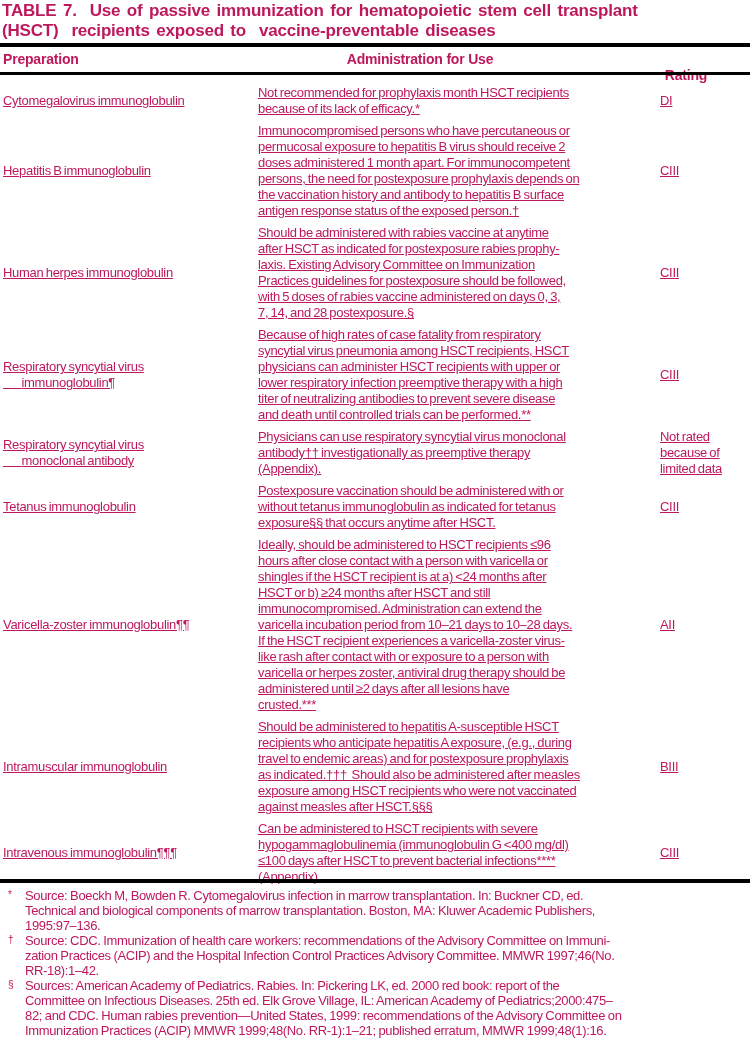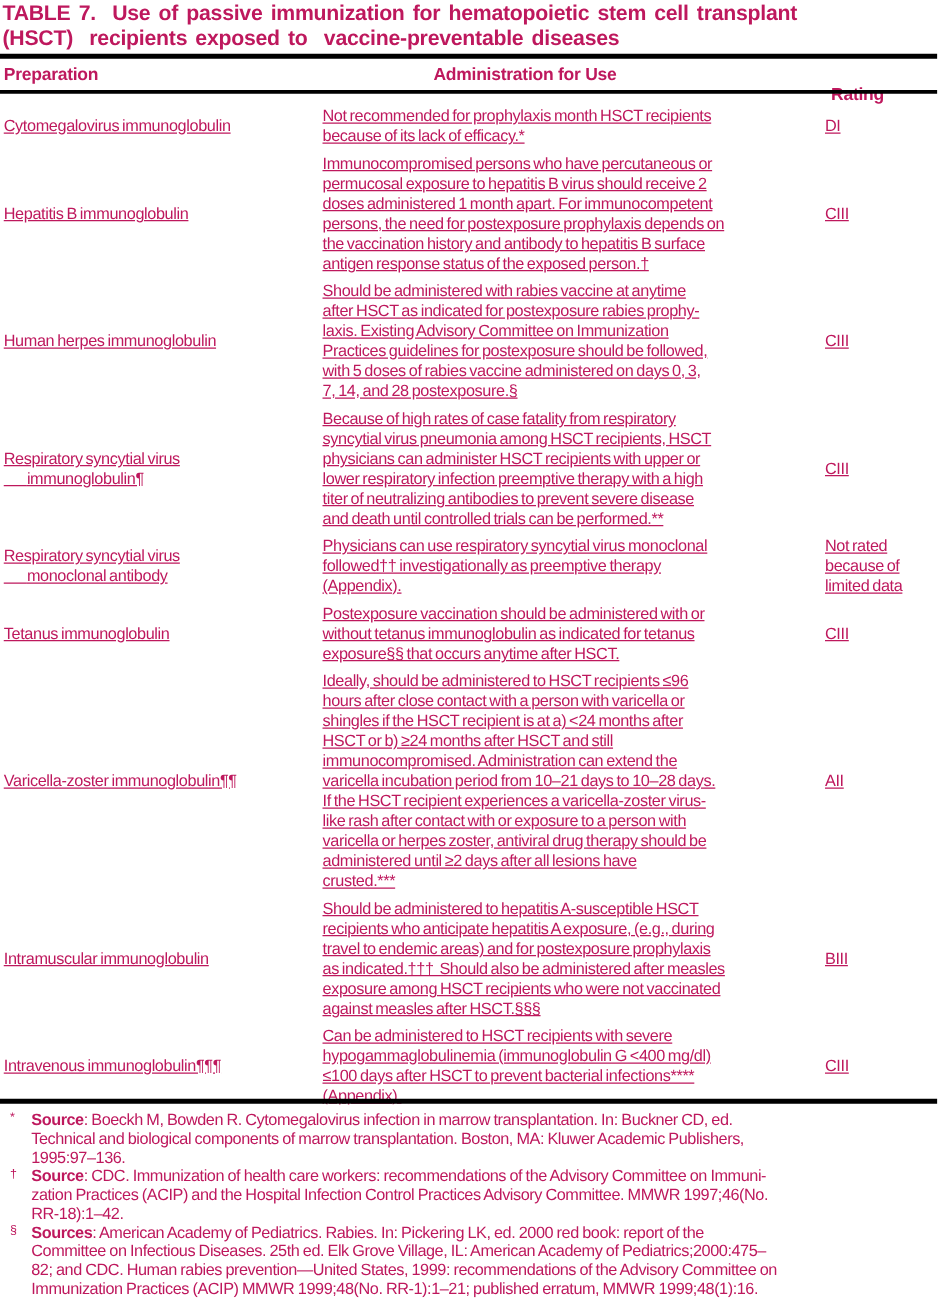--- a/index.html
+++ b/index.html
@@ -30,21 +30,21 @@
   .c-prep   { width:255px; flex:none; padding-left:3px;  white-space:pre-wrap; }
   .c-rec    { width:396px; flex:none; white-space:pre-wrap; }
   .c-rating { width:90px;  flex:none; padding-left:6px;  white-space:pre-wrap; }
   .footnotes {
     position:absolute; top:888px; left:8px; width:740px;
     font-size:13px; line-height:15px; letter-spacing:-0.35px; word-spacing:-0.5px;
   }
   .fn { display:flex; align-items:flex-start; }
   .fn-marker { flex:none; width:17px; font-size:10px; position:relative; top:-1px; }
   .fn-content { flex:1; }
-  .fn-label { font-weight:bold; }
+  .fn-label { font-weight:normal; }
   .fn-text { white-space:pre-wrap;margin-top:16px; }
 </style>
 </head>
 <body>
 
 <div class="page">
 
   <div class="title">TABLE 7.  Use of passive immunization for hematopoietic stem cell transplant
 (HSCT)  recipients exposed to  vaccine-preventable diseases</div>
 
@@ -93,21 +93,21 @@
 physicians can administer HSCT recipients with upper or
 lower respiratory infection preemptive therapy with a high
 titer of neutralizing antibodies to prevent severe disease
 and death until controlled trials can be performed.**</div>
       <div class="c-rating">CIII</div>
     </div>
     <div class="trow">
       <div class="c-prep">Respiratory syncytial virus
         monoclonal antibody</div>
       <div class="c-rec">Physicians can use respiratory syncytial virus monoclonal
-followed†† investigationally as preemptive therapy
+antibody†† investigationally as preemptive therapy
 (Appendix).</div>
       <div class="c-rating">Not rated
 because of
 limited data</div>
     </div>
     <div class="trow">
       <div class="c-prep">Tetanus immunoglobulin</div>
       <div class="c-rec">Postexposure vaccination should be administered with or
 without tetanus immunoglobulin as indicated for tetanus
 exposure§§ that occurs anytime after HSCT.</div>

